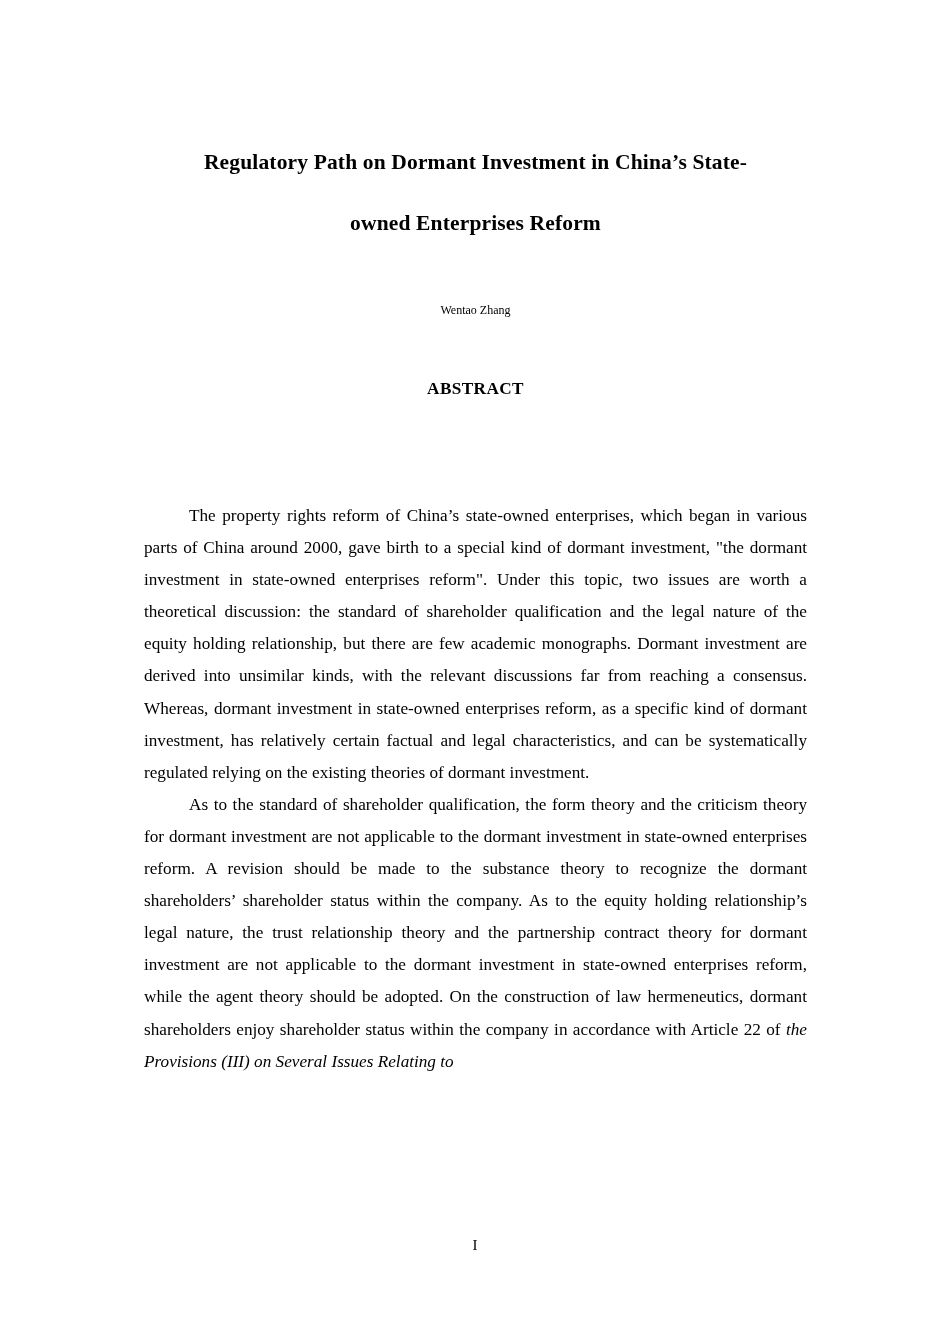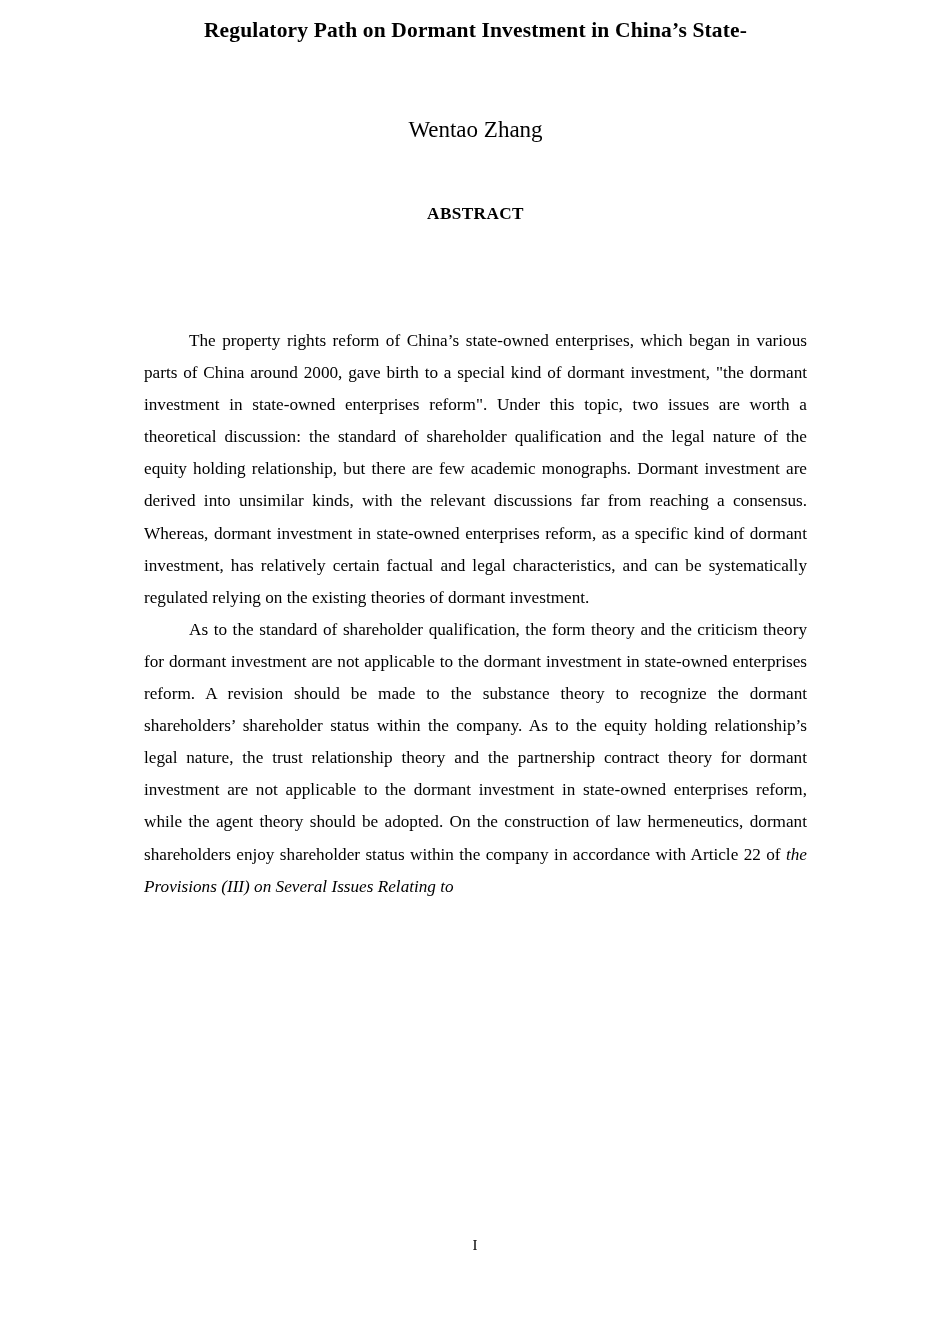--- a/index.html
+++ b/index.html
@@ -31,28 +31,28 @@
   
   .doc-title {
     margin: 0;
     padding: 0;
     font-size: 21.5px;
     font-weight: bold;
     text-align: center;
     line-height: 61px;
     letter-spacing: 0.15px;
   }
-  .title-line-1 { display: block; }
+  .title-line-1 { display: block; padding-top: 132px; }
   .title-line-2 { display: block; }
 
   
   .doc-author {
-    margin: 13px;
+    margin: 0;
     padding: 0;
-    font-size: 23px;
+    font-size: 12px;
     font-weight: normal;
     text-align: center;
     line-height: 22px;
     padding-top: 45px;
   }
 
   
   .abstract-heading {
     margin: 8px;
     padding: 0;
@@ -97,20 +97,21 @@
 </style>
 </head>
 <body>
 
 <div class="page">
 
   <div class="content">
 
     <h1 class="doc-title">
       <span class="title-line-1">Regulatory Path on Dormant Investment in China’s State-</span>
+      <span class="title-line-2">owned Enterprises Reform</span>
     </h1>
 
     <p class="doc-author">Wentao Zhang</p>
 
     <h2 class="abstract-heading">ABSTRACT</h2>
 
     <div class="abstract-body">
 
       <p>The property rights reform of China’s state-owned enterprises, which began in various parts of China around 2000, gave birth to a special kind of dormant investment, "the dormant investment in state-owned enterprises reform". Under this topic, two issues are worth a theoretical discussion: the standard of shareholder qualification and the legal nature of the equity holding relationship, but there are few academic monographs. Dormant investment are derived into unsimilar kinds, with the relevant discussions far from reaching a consensus. Whereas, dormant investment in state-owned enterprises reform, as a specific kind of dormant investment, has relatively certain factual and legal characteristics, and can be systematically regulated relying on the existing theories of dormant investment.</p>
 

